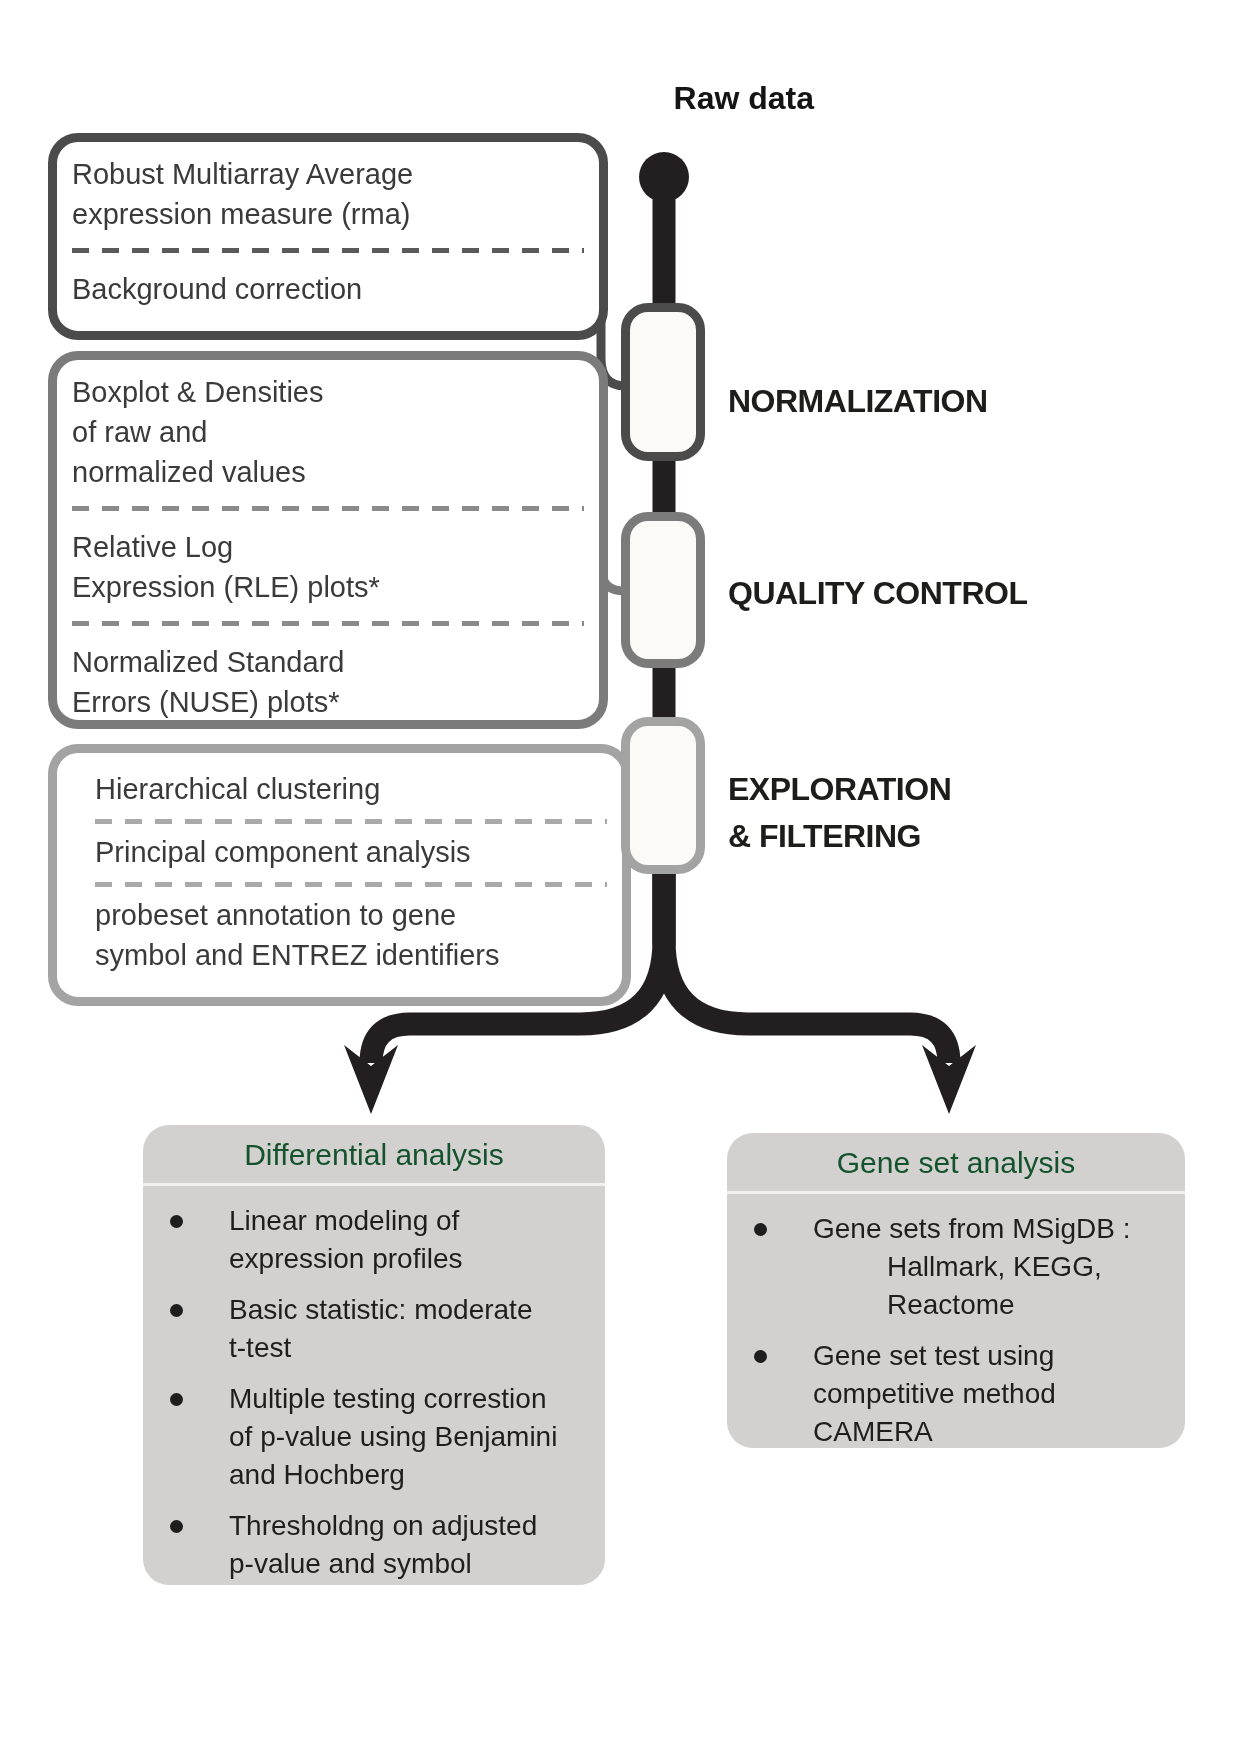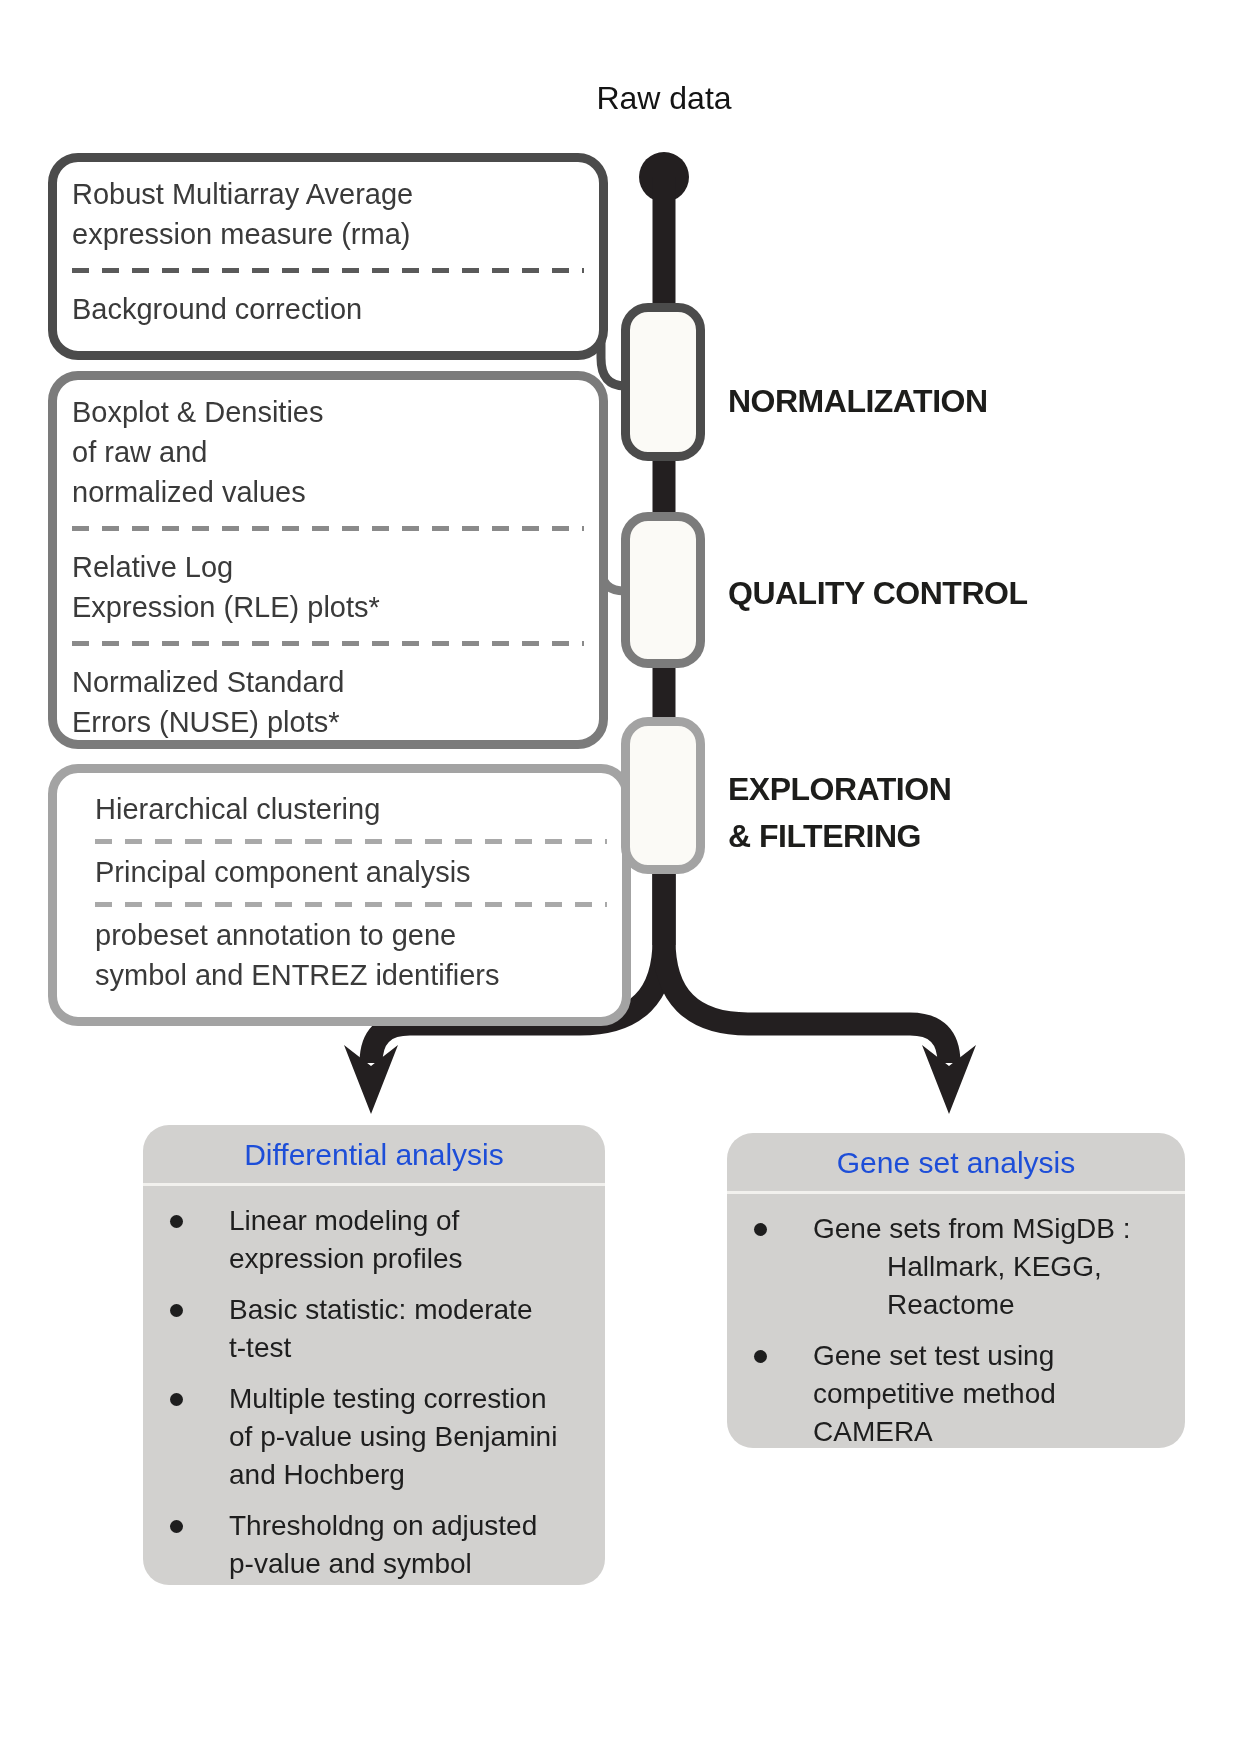--- a/index.html
+++ b/index.html
@@ -4,30 +4,30 @@
 <style>
   html,body{margin:0;padding:0;background:#ffffff;}
   .canvas{
     position:relative;width:1240px;height:1753px;background:#ffffff;overflow:hidden;
     font-family:"Liberation Sans", sans-serif;
   }
   .overlay{position:absolute;left:0;top:0;z-index:1;}
 
   
   .raw-label{
-    position:absolute;left:514px;top:80px;width:300px;text-align:center;
-    font-size:32px;font-weight:normal;color:#141414;z-index:3;
+    position:absolute;left:514px;top:80px;width:300px;text-align:right;
+    font-size:32px;font-weight:bold;color:#141414;z-index:3;
   }
 
   
   .pbox{
     position:absolute;left:48px;width:516px;background:#ffffff;
     border-style:solid;border-width:9px;border-radius:30px;
     padding:6px 13px 0 13px;box-sizing:content-box;z-index:2;
-    color:#3a3a3a;font-size:29px;line-height:40px;margin-top:20px;
+    color:#3a3a3a;font-size:29px;line-height:40px;
   }
   .pbox.b1{border-color:#4b4b4b;}
   .pbox.b2{border-color:#7b7b7b;}
   .pbox.b3{border-color:#a3a3a3;padding-left:36px;}
   .section{padding:6px 2px 4px 2px;}
   .divider{height:5px;margin:10px 2px;}
   .b1 .divider{background:repeating-linear-gradient(90deg,#5a5a5a 0 17px,transparent 17px 30px);}
   .b2 .divider{background:repeating-linear-gradient(90deg,#8a8a8a 0 17px,transparent 17px 30px);}
   .b3 .divider{background:repeating-linear-gradient(90deg,#a9a9a9 0 17px,transparent 17px 30px);}
 
@@ -50,21 +50,21 @@
   .stage-label.s3{top:766px;}
 
   
   .abox{
     position:absolute;background:#d2d1cf;border-radius:26px;z-index:2;
     color:#1e1e1e;overflow:hidden;
   }
   .abox.left{left:143px;top:1125px;width:462px;height:460px;}
   .abox.right{left:727px;top:1133px;width:458px;height:315px;}
   .abox-title{
-    text-align:center;font-size:30px;padding:13px 10px 11px 10px;color:#1d4ed8;
+    text-align:center;font-size:30px;padding:13px 10px 11px 10px;color:#14532d;
   }
   .abox-sep{height:3px;background:#f2f1ee;}
   .abox-body{padding:16px 16px 0 27px;}
   .bullet{display:flex;margin-bottom:13px;gap:31px;}
   .bdot{
     flex:0 0 13px;width:13px;height:13px;border-radius:50%;
     background:#1e1e1e;margin:13px 15px 0 0;
   }
   .blines{font-size:28px;line-height:38px;}
   .blines .ind{margin-left:74px;}

